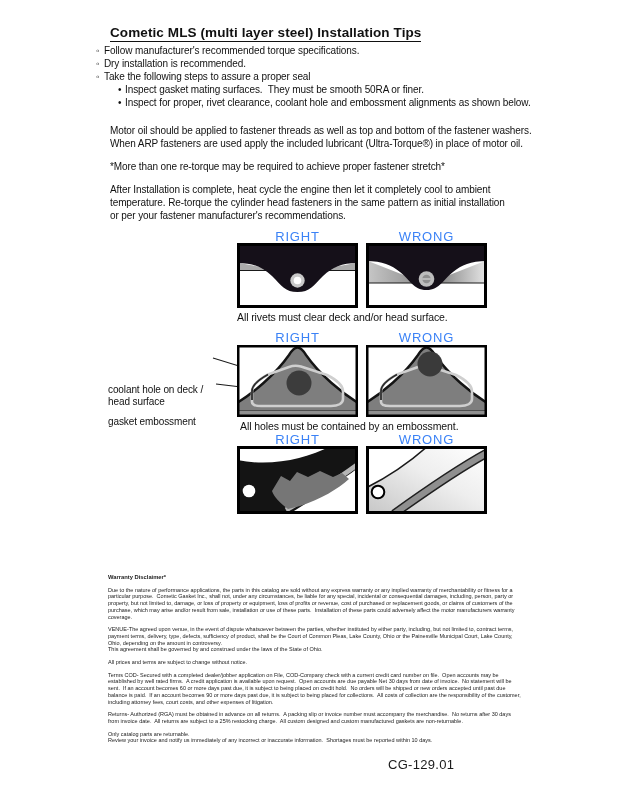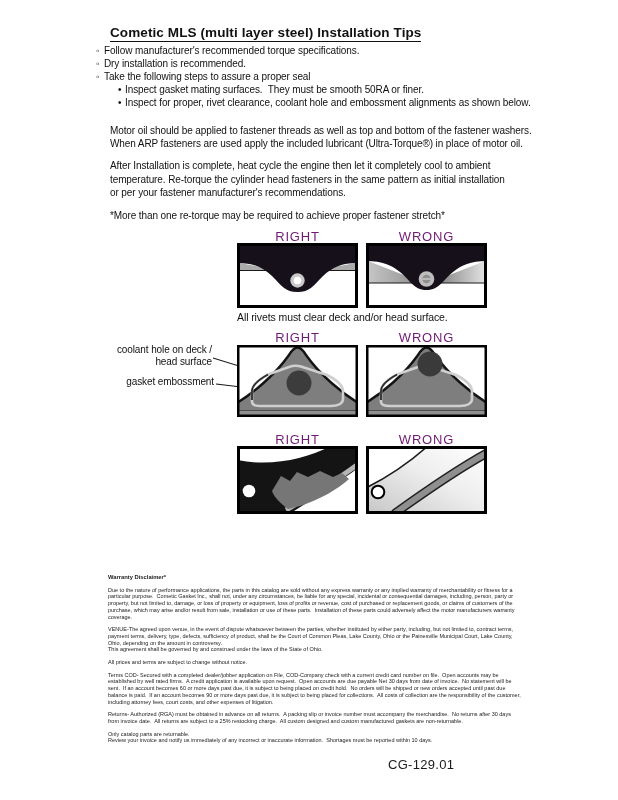--- a/index.html
+++ b/index.html
@@ -5,24 +5,24 @@
   html,body{margin:0;padding:0;background:#ffffff;}
   .page{position:relative;width:618px;height:800px;background:#ffffff;overflow:hidden;
         font-family:"Liberation Sans","DejaVu Sans",sans-serif;color:#111;}
   .abs{position:absolute;}
   .title{font-size:13.5px;font-weight:bold;border-bottom:1.6px solid #111;padding-bottom:1px;letter-spacing:.1px;}
   .bullet-row{display:flex;font-size:10px;line-height:13px;letter-spacing:-.1px;white-space:pre;}
   .marker{width:8px;flex:0 0 8px;text-align:left;}
   .sub .marker{width:7px;flex:0 0 7px;}
   .body-text{font-size:10px;line-height:13.2px;letter-spacing:-.1px;white-space:pre-wrap;}
   .diesel-heading{font-size:12px;font-weight:bold;letter-spacing:.1px;}
-  .rw-label{width:121px;text-align:center;font-size:13px;letter-spacing:.8px;color:#701a75;}
+  .rw-label{width:121px;text-align:center;font-size:13px;letter-spacing:.8px;color:#3b82f6;}
   .panel{width:121px;display:block;}
   .caption{font-size:10.5px;line-height:12.5px;letter-spacing:-.1px;white-space:pre-wrap;}
-  .ann-label{font-size:10px;line-height:11.5px;text-align:right;letter-spacing:-.1px;}
+  .ann-label{font-size:10px;line-height:11.5px;letter-spacing:-.1px;margin-top:40px;}
   .disc{width:414px;font-size:5.5px;line-height:6.7px;letter-spacing:0;color:#222;}
   .disc p{margin:0;white-space:pre-wrap;}
   .disc .gap{margin-bottom:6px;}
   .disc-head{font-weight:bold;font-size:5.8px;margin-bottom:6px;}
   .page-code{font-size:13px;letter-spacing:.3px;color:#1a1a1a;}
 </style>
 </head>
 <body>
 
 <div class="page">
@@ -50,24 +50,24 @@
     </div>
     <div class="bullet-row sub" style="margin-left:22px;">
       <span class="marker">•</span>
       <span>Inspect for proper, rivet clearance, coolant hole and embossment alignments as shown below.</span>
     </div>
   </div>
 
   <div class="abs" style="left:110px;top:119px;width:470px;">
     <div class="body-text" style="margin-top:5px;">Motor oil should be applied to fastener threads as well as top and bottom of the fastener washers.
 When ARP fasteners are used apply the included lubricant (Ultra-Torque®) in place of motor oil.</div>
+    <div class="body-text" style="margin-top:10px;">*More than one re-torque may be required to achieve proper fastener stretch*</div>
     <div class="body-text" style="margin-top:9px;">After Installation is complete, heat cycle the engine then let it completely cool to ambient
 temperature. Re-torque the cylinder head fasteners in the same pattern as initial installation
 or per your fastener manufacturer's recommendations.</div>
-    <div class="body-text" style="margin-top:10px;">*More than one re-torque may be required to achieve proper fastener stretch*</div>
   </div>
 
   <div class="abs rw-label" style="left:237px;top:229px;">RIGHT</div>
   <div class="abs rw-label" style="left:366px;top:229px;">WRONG</div>
 
   <svg class="abs panel" style="left:237px;top:243px;height:65px;" viewBox="0 0 121 65">
     <rect width="121" height="65" fill="#ffffff"></rect>
     <polygon points="2,20 44,27.5 2,27.5" fill="#ababab"></polygon>
     <polygon points="119,20 77,27.5 119,27.5" fill="#ababab"></polygon>
     <line x1="2" y1="27.5" x2="119" y2="27.5" stroke="#1a1a1a" stroke-width="1.2"></line>
@@ -128,20 +128,21 @@
     <rect width="121" height="72" fill="#ffffff"></rect>
     <path d="M0,58 C16,48 38,30 52,10 C56,3.5 58,2.5 60.5,2.5 C63,2.5 65,3.5 69,10 C83,30 105,48 121,58 V72 H0 Z" fill="#7e7e7e" stroke="#141414" stroke-width="2.4"></path>
     <rect x="2" y="65.5" width="117" height="4.5" fill="#909090"></rect>
     <line x1="2" y1="65.5" x2="119" y2="65.5" stroke="#4e4e4e" stroke-width="1"></line>
     <path d="M15,57 L15,46 C15,41 21,35 31,29.5 L52,22 C56,20.5 60,20.5 64,21.5 L90,30 C100,35 106,41 106,46.5 L106,54 C106,58.5 101,61 94,61 L24,61 C18,61 15,60 15,57 Z" fill="none" stroke="#cfcfcf" stroke-width="2.6"></path>
     <path d="M15,55 L15,46 C15,41 21,35 31,29.5" fill="none" stroke="#2c2c2c" stroke-width="1.8"></path>
     <circle cx="64" cy="19" r="12.5" fill="#3a3a3a"></circle>
     <rect x="1.25" y="1.25" width="118.5" height="69.5" fill="none" stroke="#000" stroke-width="2.5"></rect>
   </svg>
 
+  <div class="abs caption" style="left:240px;top:420px;">All holes must be contained by an embossment.</div>
 
   <div class="abs rw-label" style="left:237px;top:432px;">RIGHT</div>
   <div class="abs rw-label" style="left:366px;top:432px;">WRONG</div>
 
   <svg class="abs panel" style="left:237px;top:446px;height:68px;" viewBox="0 0 121 68">
     <rect width="121" height="68" fill="#141414"></rect>
     <path d="M0,0 H94 C68,13 34,21 0,14 Z" fill="#ffffff"></path>
     <path d="M52,68 C80,51 102,36 121,22 L121,68 Z" fill="#ffffff"></path>
     <path d="M49,64 C78,47.5 101,33 120,19" fill="none" stroke="#b5b5b5" stroke-width="5"></path>
     <path d="M35,45 L44,30 L53,35 L60,26 L71,31 L83,25 L96,31 L105,27 L112,33 C101,43 84,53 63,60 L51,63 C43,57 37,51 35,45 Z" fill="#767676"></path>

